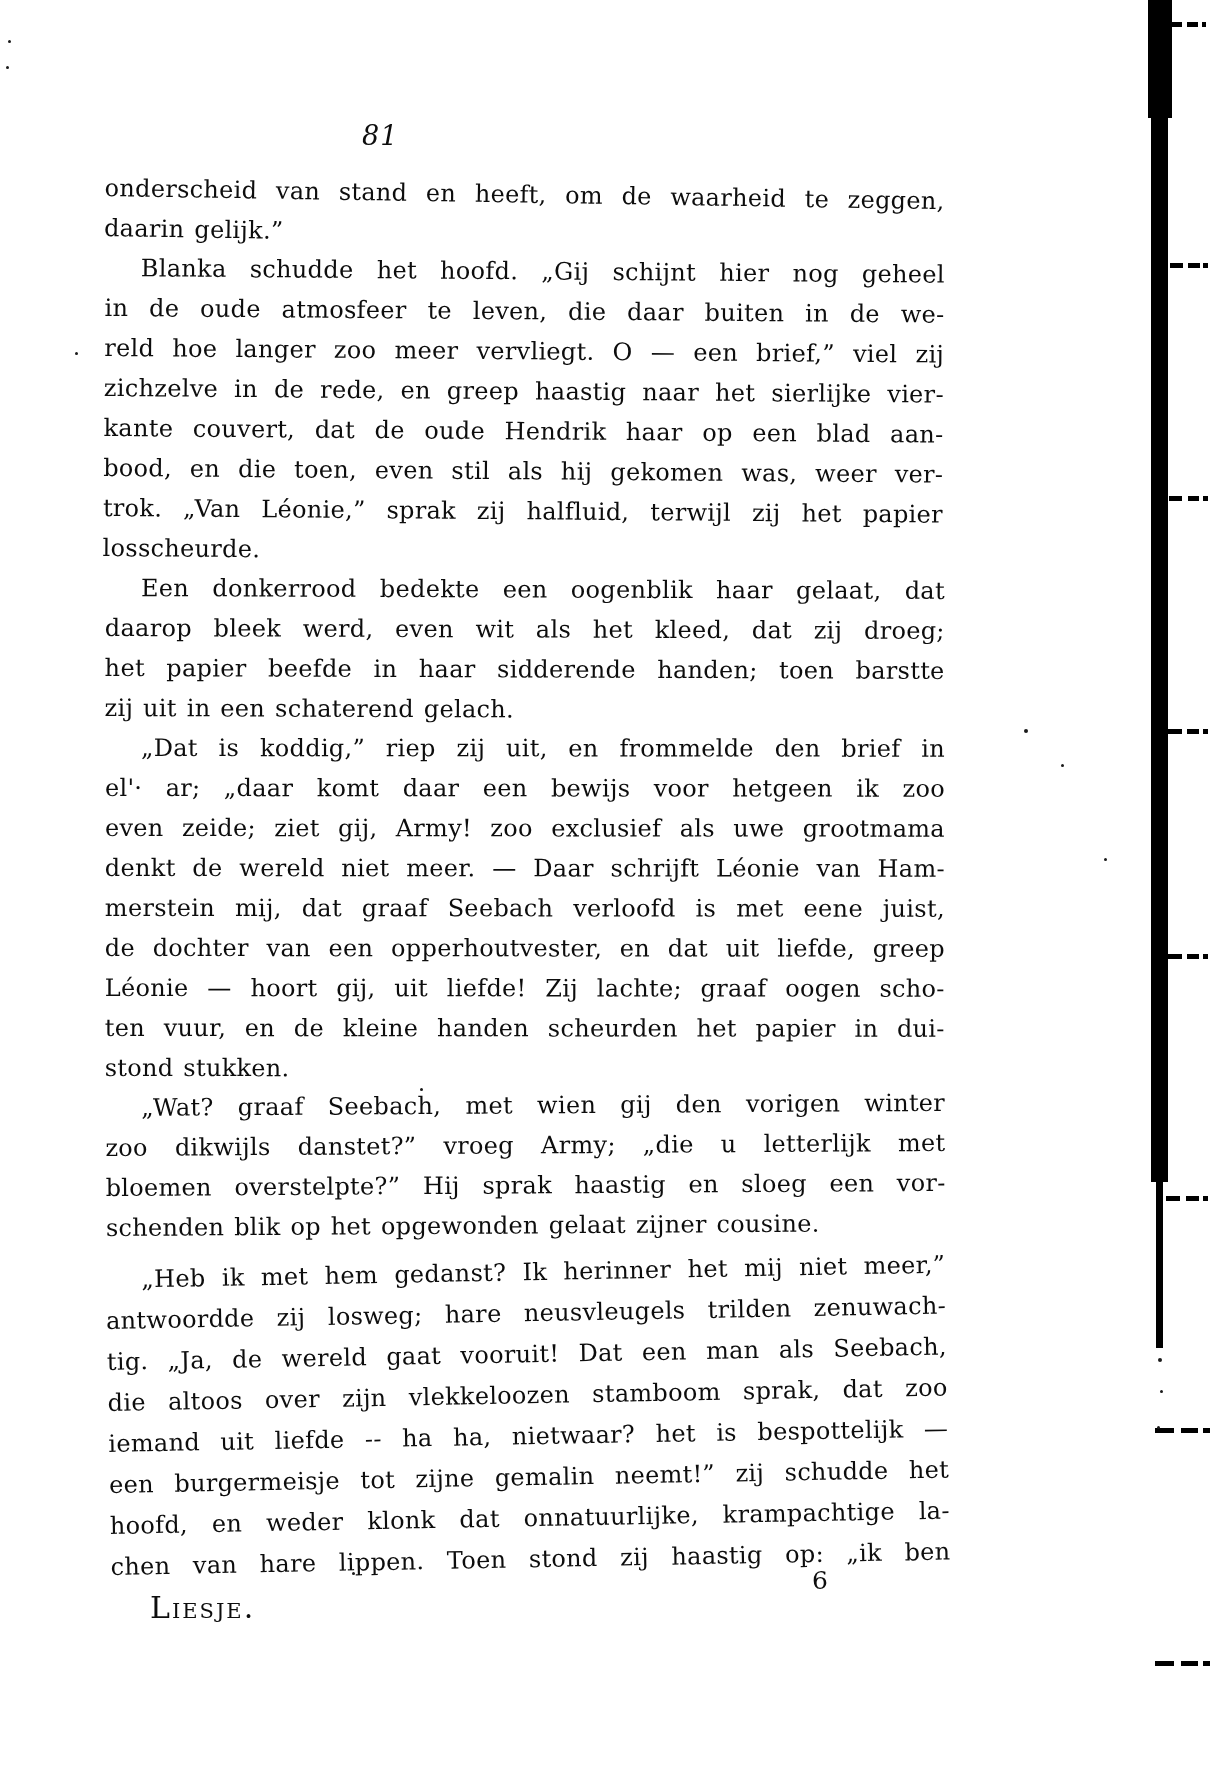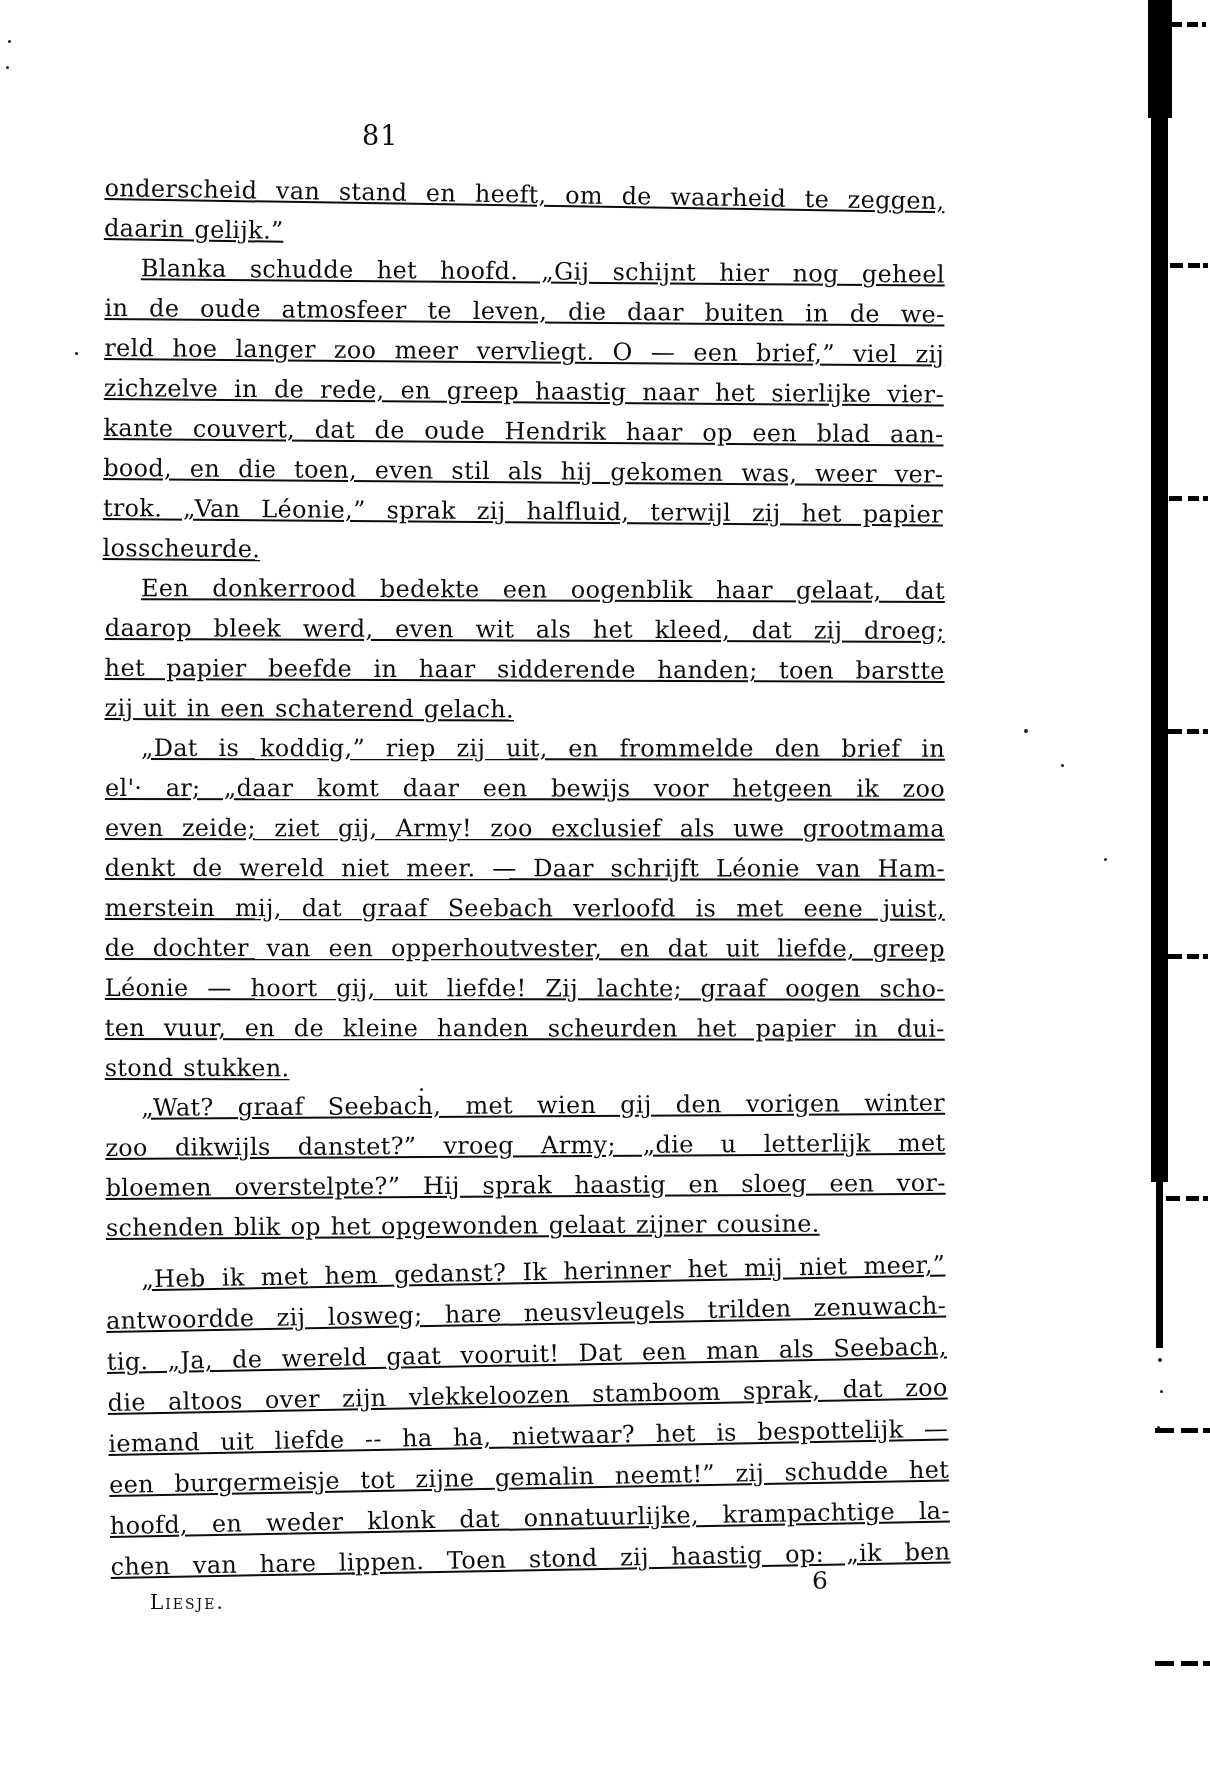--- a/index.html
+++ b/index.html
@@ -6,44 +6,44 @@
   #page{
     position:relative;
     width:1210px;height:1789px;
     background:#ffffff;
     overflow:hidden;
     font-family:"DejaVu Serif","Liberation Serif",serif;
     color:#0d0d0d;
   }
   #page-number{
     position:absolute;left:362px;top:120px;
-    font-size:27px;letter-spacing:1px;
+    font-size:27px;letter-spacing:1px;font-style:italic;
   }
   #text-block{
-    position:absolute;left:105px;top:168px;width:840px;text-decoration:underline;
+    position:absolute;left:105px;top:168px;width:840px;
   }
   .para{transform-origin:0 0;}
   .para[data-g="0"]{transform:rotate(0.9deg);}
   .para[data-g="1"]{transform:rotate(0.45deg);}
   .para[data-g="2"]{transform:rotate(0.2deg);}
   .para[data-g="3"]{transform:rotate(0.05deg);}
   .para[data-g="4"]{transform:rotate(-0.35deg);}
   .para[data-g="5"]{transform:rotate(-1.05deg);margin-top:12px;}
   .para[data-g="5"] .line{line-height:41px;height:41px;}
   .line{
     font-size:24px;line-height:40px;height:40px;
     letter-spacing:0.3px;word-spacing:2px;
     text-align:justify;text-align-last:justify;
     white-space:nowrap;overflow:visible;
   }
   .line.indent{text-indent:36px;}
   .line.endline{text-align-last:left;}
   #footer-signature{
     position:absolute;left:150px;top:1590px;
-    font-size:20px;font-variant:small-caps;letter-spacing:2px;
+    font-size:30px;font-variant:small-caps;letter-spacing:2px;
   }
   #sheet-number{
     position:absolute;left:812px;top:1566px;
     font-size:25px;
   }
   .bar-seg{position:absolute;background:#000;}
   .dash-mark{
     position:absolute;height:5px;
     background-image:linear-gradient(90deg,
       #000 0%,#000 34%,

